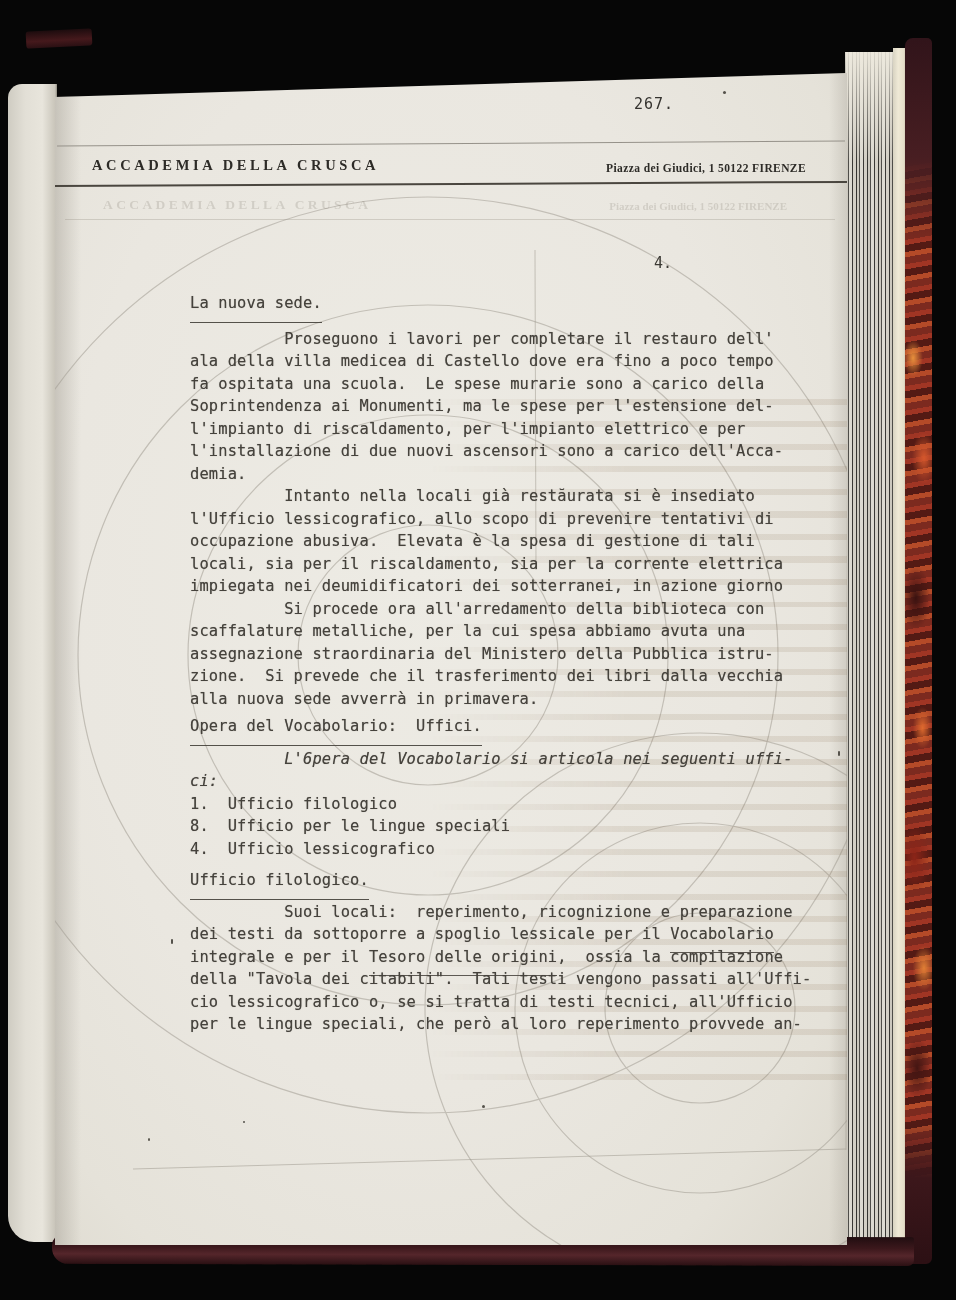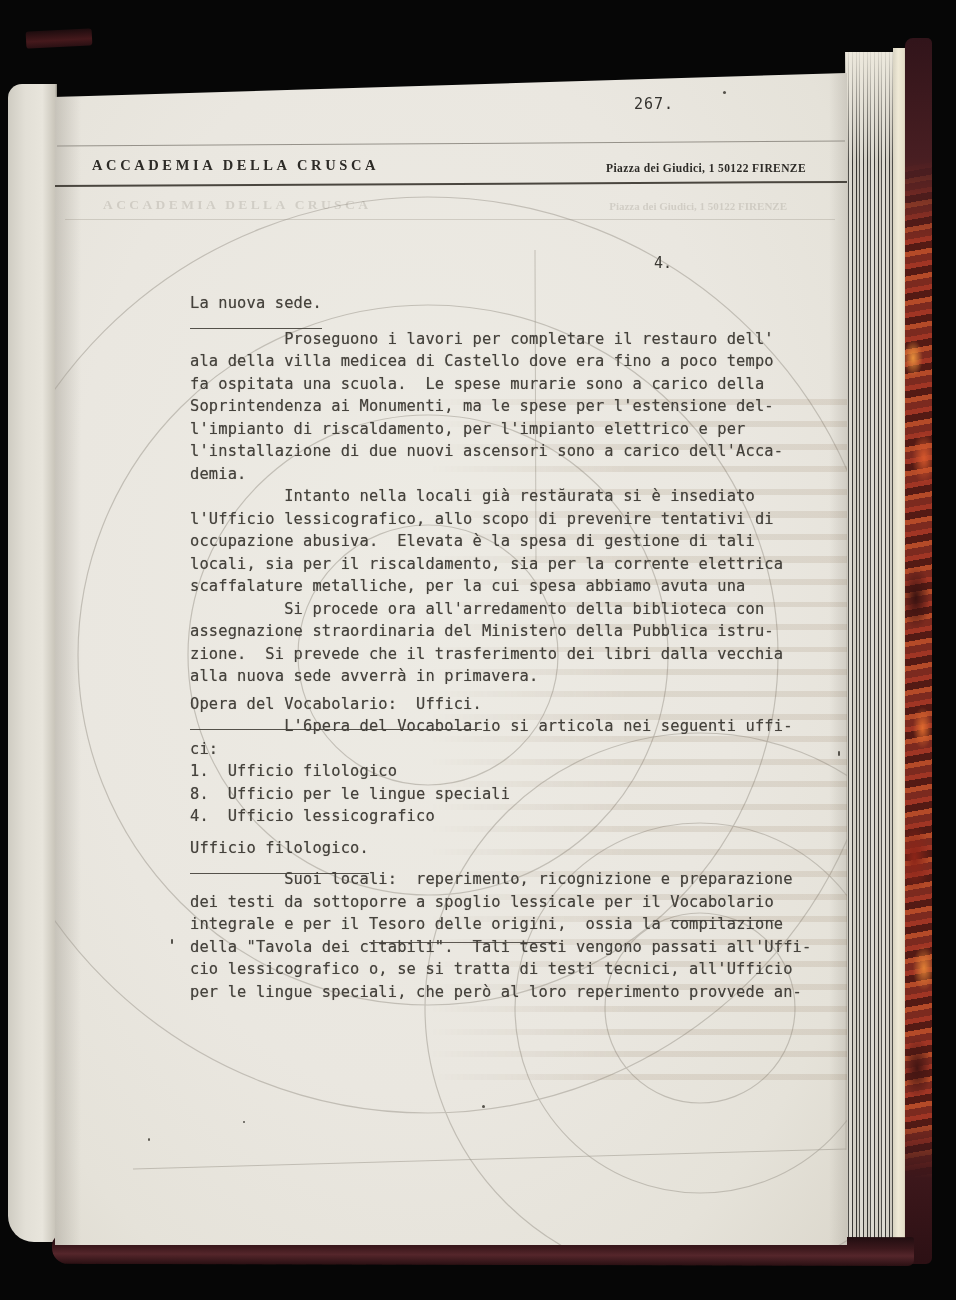--- a/index.html
+++ b/index.html
@@ -63,23 +63,23 @@
   .address-ghost{position:absolute;right:60px;top:127px;font-family:"Liberation Serif",serif;font-weight:700;
     font-size:11px;color:#8b857a;}
   .rule-ghost{position:absolute;left:10px;top:146px;width:770px;height:1px;background:#9a958a;opacity:.35;}
   
   .page-number{position:absolute;left:579px;top:22px;font-size:15px;color:#35332f;letter-spacing:1px;}
   .sheet-number{position:absolute;left:599px;top:181px;font-size:15px;color:#3c3a35;}
   
   .doc{position:absolute;left:135px;top:219px;width:608px;font-size:15.4px;line-height:22.5px;
     letter-spacing:.15px;color:#45423c;text-shadow:0 0 .7px rgba(64,60,54,.55);}
   .line{white-space:pre;height:22.5px;}
-  .hu{border-bottom:1.6px solid rgba(68,64,58,.9);padding-bottom:16px;}
+  .hu{border-bottom:1.6px solid rgba(68,64,58,.9);padding-bottom:10px;}
   .u{border-bottom:1.5px solid rgba(68,64,58,.85);padding-bottom:9px;}
-  .b1{margin-top:13px;}.b4{margin-top:5px;}.b5{}
+  .b1{margin-top:13px;}.b4{margin-top:5px;}.b5{margin-top:10px;font-style:italic;}
   .b7{margin-top:9px;}.b8{margin-top:9px;}
 </style>
 </head>
 <body>
 
 <div class="scene">
 
   <div class="cover-top-sliver"></div>
   <div class="facing-page"></div>
   <div class="page-stack"></div>
@@ -130,24 +130,25 @@
           <div class="line">Soprintendenza ai Monumenti, ma le spese per l'estensione del-</div>
           <div class="line">l'impianto di riscaldamento, per l'impianto elettrico e per</div>
           <div class="line">l'installazione di due nuovi ascensori sono a carico dell'Acca-</div>
           <div class="line">demia.</div>
         </div>
         <div class="block b2 para">
           <div class="line">          Intanto nella locali già restăurata si è insediato</div>
           <div class="line">l'Ufficio lessicografico, allo scopo di prevenire tentativi di</div>
           <div class="line">occupazione abusiva.  Elevata è la spesa di gestione di tali</div>
           <div class="line">locali, sia per il riscaldamento, sia per la corrente elettrica</div>
+          <div class="line">impiegata nei deumidificatori dei sotterranei, in azione giorno</div>
         </div>
         <div class="block b3 para">
+          <div class="line">          Si procede ora all'arredamento della biblioteca con</div>
           <div class="line">scaffalature metalliche, per la cui spesa abbiamo avuta una</div>
-          <div class="line">          Si procede ora all'arredamento della biblioteca con</div>
           <div class="line">assegnazione straordinaria del Ministero della Pubblica istru-</div>
           <div class="line">zione.  Si prevede che il trasferimento dei libri dalla vecchia</div>
           <div class="line">alla nuova sede avverrà in primavera.</div>
         </div>
         <div class="block b4 heading">
           <div class="line"><span class="hu">Opera del Vocabolario:  Uffici.</span></div>
         </div>
         <div class="block b5 para">
           <div class="line">          L'6pera del Vocabolario si articola nei seguenti uffi-</div>
           <div class="line">ci:</div>

